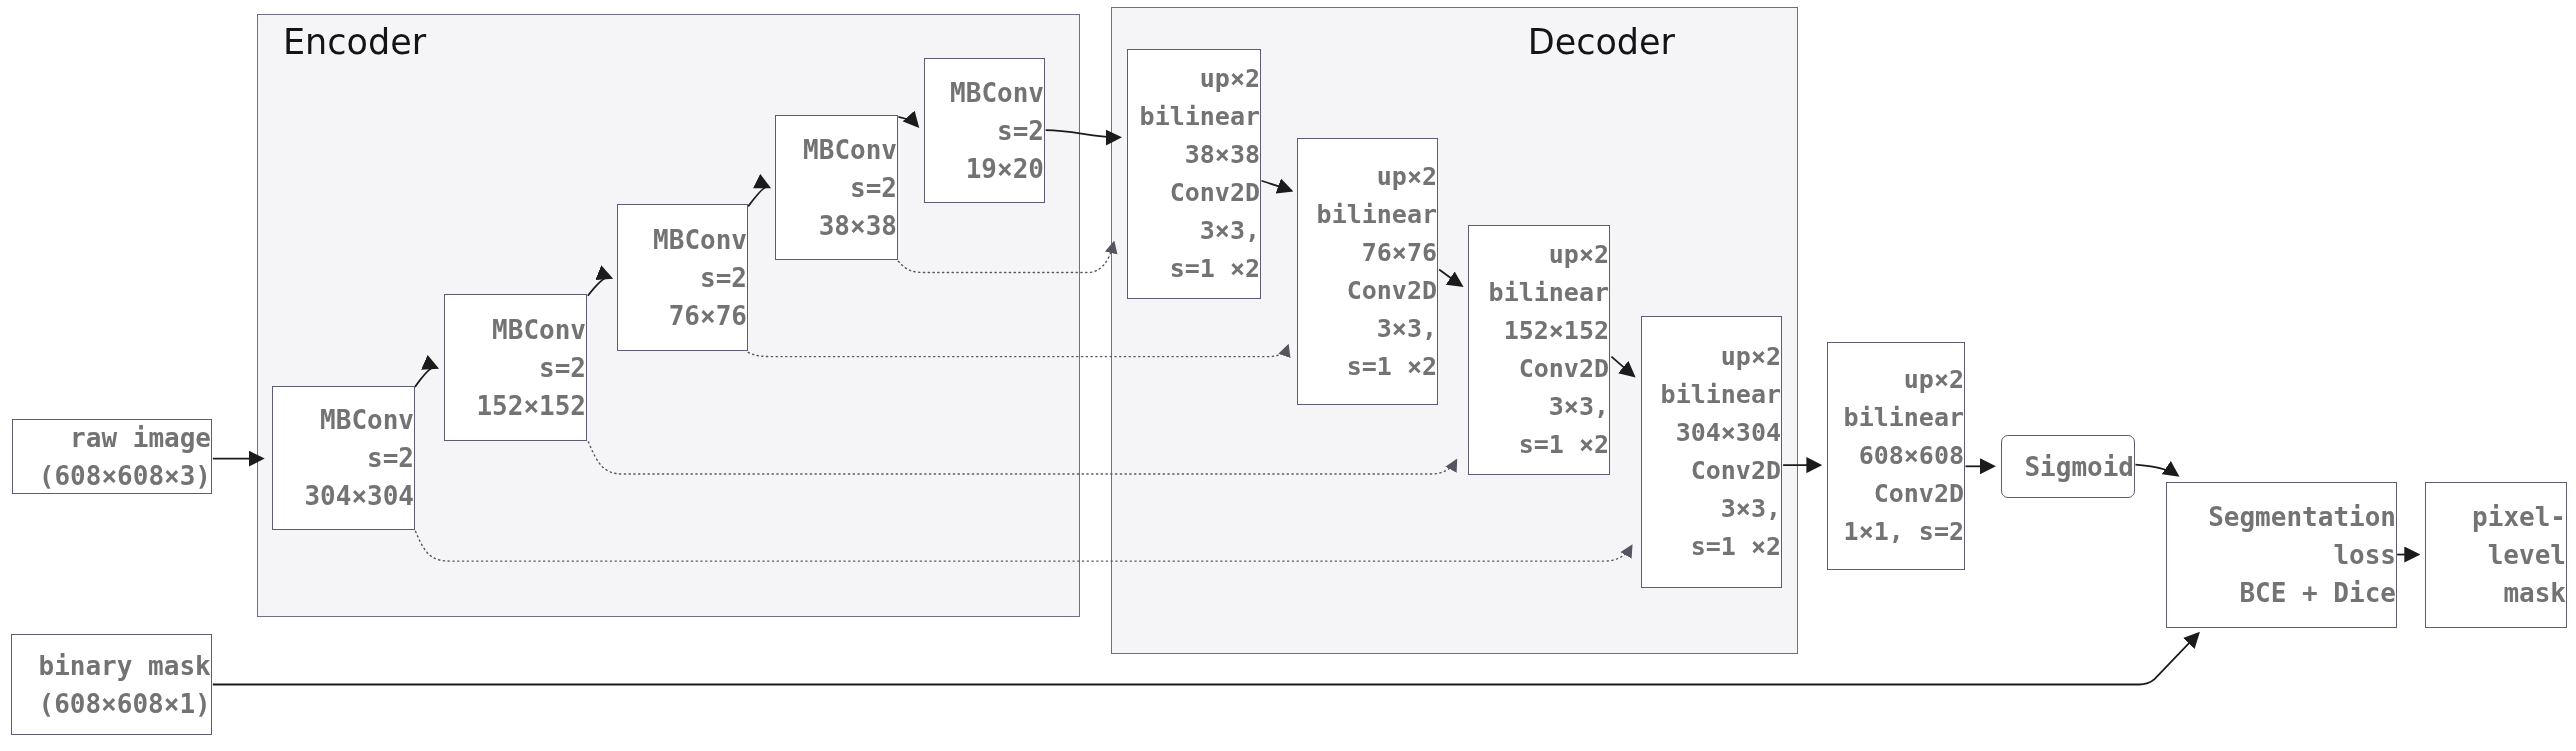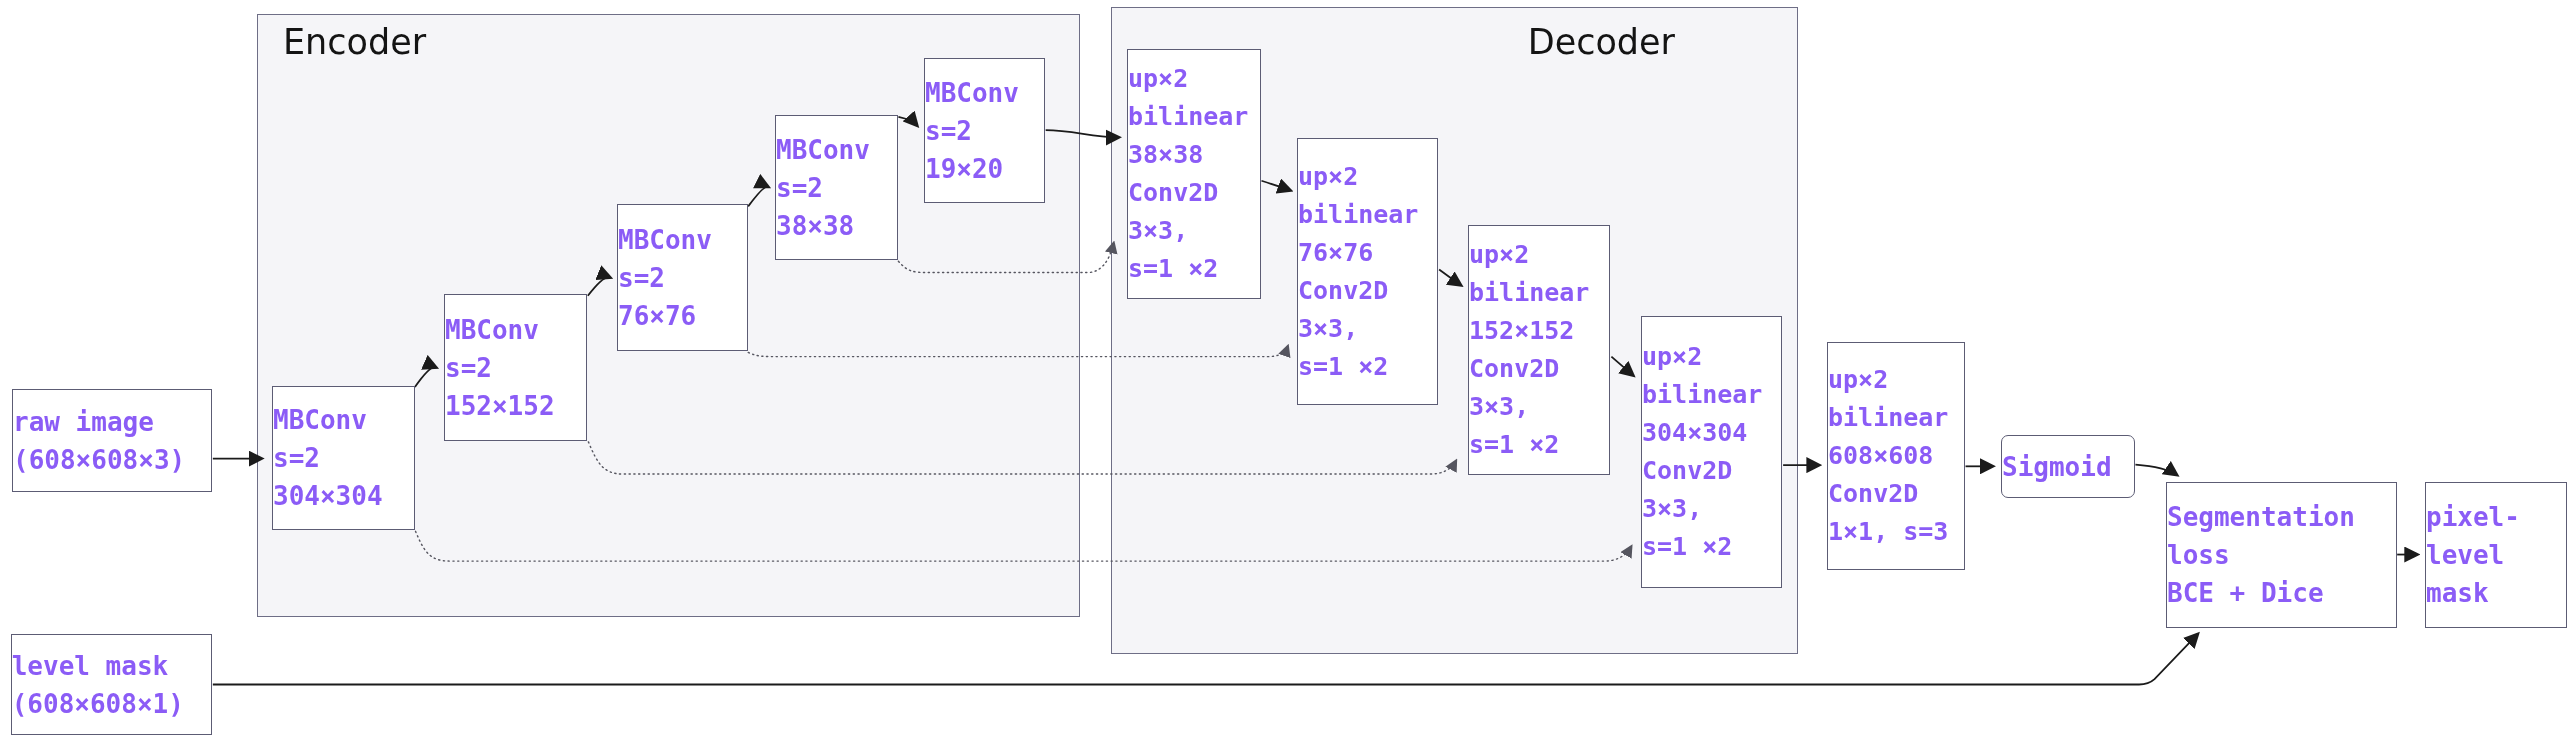--- a/index.html
+++ b/index.html
@@ -3,22 +3,22 @@
 <meta charset="utf-8">
 <style>
   html,body{margin:0;padding:0;background:#ffffff;}
   #canvas{position:relative;width:2576px;height:752px;background:#ffffff;
           font-family:"DejaVu Sans Mono",monospace;overflow:hidden;}
   .group{position:absolute;background:#f5f5f8;border:1.8px solid #6e6e86;box-sizing:border-box;padding-left:12px;}
   .group-label{position:absolute;font-family:"DejaVu Sans",sans-serif;font-weight:400;
                font-size:35px;color:#141414;white-space:nowrap;}
   #edge-layer{position:absolute;left:0;top:0;pointer-events:none;}
   .node{position:absolute;background:#ffffff;border:1.8px solid #5c5c74;box-sizing:border-box;
-        display:flex;flex-direction:column;align-items:flex-start;justify-content:center;
-        text-align:center;color:#8b5cf6;font-weight:700;font-size:26px;line-height:38px;
+        display:flex;flex-direction:column;align-items:flex-end;justify-content:center;
+        text-align:center;color:#737373;font-weight:700;font-size:26px;line-height:38px;
         font-family:"DejaVu Sans Mono",monospace;white-space:nowrap;}
   .node .line{display:block;}
 </style>
 </head>
 <body>
 
 <div id="canvas">
 
   <div class="group" style="left:257px;top:13.7px;width:823px;height:603px;">
     <span class="group-label" style="left:25px;top:7.2px;">Encoder</span>
@@ -53,26 +53,26 @@
         <path d="M4021,930 L4054,930" fill="none" stroke="#1b1b1b" stroke-width="3" marker-end="url(#arrow-flow)"></path>
         <path d="M357,1148 L3588,1148 Q3604,1148 3614,1139 L3686,1064" fill="none" stroke="#1b1b1b" stroke-width="3" marker-end="url(#arrow-flow)"></path>
         <path d="M697,891 C712,927 722,941 755,941 L2690,941 Q2722,941 2736,917" fill="none" stroke="#55555f" stroke-width="2.4" stroke-dasharray="2 6" stroke-linecap="round" marker-end="url(#arrow-skip)"></path>
         <path d="M987,741 C1002,777 1012,795 1045,795 L2398,795 Q2430,795 2442,773" fill="none" stroke="#55555f" stroke-width="2.4" stroke-dasharray="2 6" stroke-linecap="round" marker-end="url(#arrow-skip)"></path>
         <path d="M1255,591 C1270,598 1280,598 1308,598 L2126,598 Q2154,598 2160,581" fill="none" stroke="#55555f" stroke-width="2.4" stroke-dasharray="2 6" stroke-linecap="round" marker-end="url(#arrow-skip)"></path>
         <path d="M1507,438 C1522,455 1530,457 1558,457 L1824,457 Q1856,457 1868,408" fill="none" stroke="#55555f" stroke-width="2.4" stroke-dasharray="2 6" stroke-linecap="round" marker-end="url(#arrow-skip)"></path>
       </g>
   </svg>
 
   <div id="node-layer">
-      <div class="node" style="left: 12px; top: 389px; width: 200px; height: 103px;">
+      <div class="node" style="left: 12px; top: 419px; width: 200px; height: 75px;">
         <span class="line">raw image</span>
         <span class="line">(608×608×3)</span>
       </div>
       <div class="node" style="left: 10.7px; top: 634px; width: 201px; height: 101px;">
-        <span class="line">level mask</span>
+        <span class="line">binary mask</span>
         <span class="line">(608×608×1)</span>
       </div>
       <div class="node" style="left: 272px; top: 386px; width: 143px; height: 144px;">
         <span class="line">MBConv</span>
         <span class="line">s=2</span>
         <span class="line">304×304</span>
       </div>
       <div class="node" style="left: 444px; top: 294px; width: 143px; height: 147px;">
         <span class="line">MBConv</span>
         <span class="line">s=2</span>
@@ -123,21 +123,21 @@
         <span class="line">304×304</span>
         <span class="line">Conv2D</span>
         <span class="line">3×3,</span>
         <span class="line">s=1 ×2</span>
       </div>
       <div class="node" style="left: 1827px; top: 342px; width: 138px; height: 228px; font-size: 25px;">
         <span class="line">up×2</span>
         <span class="line">bilinear</span>
         <span class="line">608×608</span>
         <span class="line">Conv2D</span>
-        <span class="line">1×1, s=3</span>
+        <span class="line">1×1, s=2</span>
       </div>
       <div class="node" style="left: 2001px; top: 435px; width: 134px; height: 63px; border-radius: 7px;">
         <span class="line">Sigmoid</span>
       </div>
       <div class="node" style="left: 2166px; top: 482px; width: 231px; height: 146px;">
         <span class="line">Segmentation</span>
         <span class="line">loss</span>
         <span class="line">BCE + Dice</span>
       </div>
       <div class="node" style="left: 2425px; top: 482px; width: 142px; height: 146px;">

